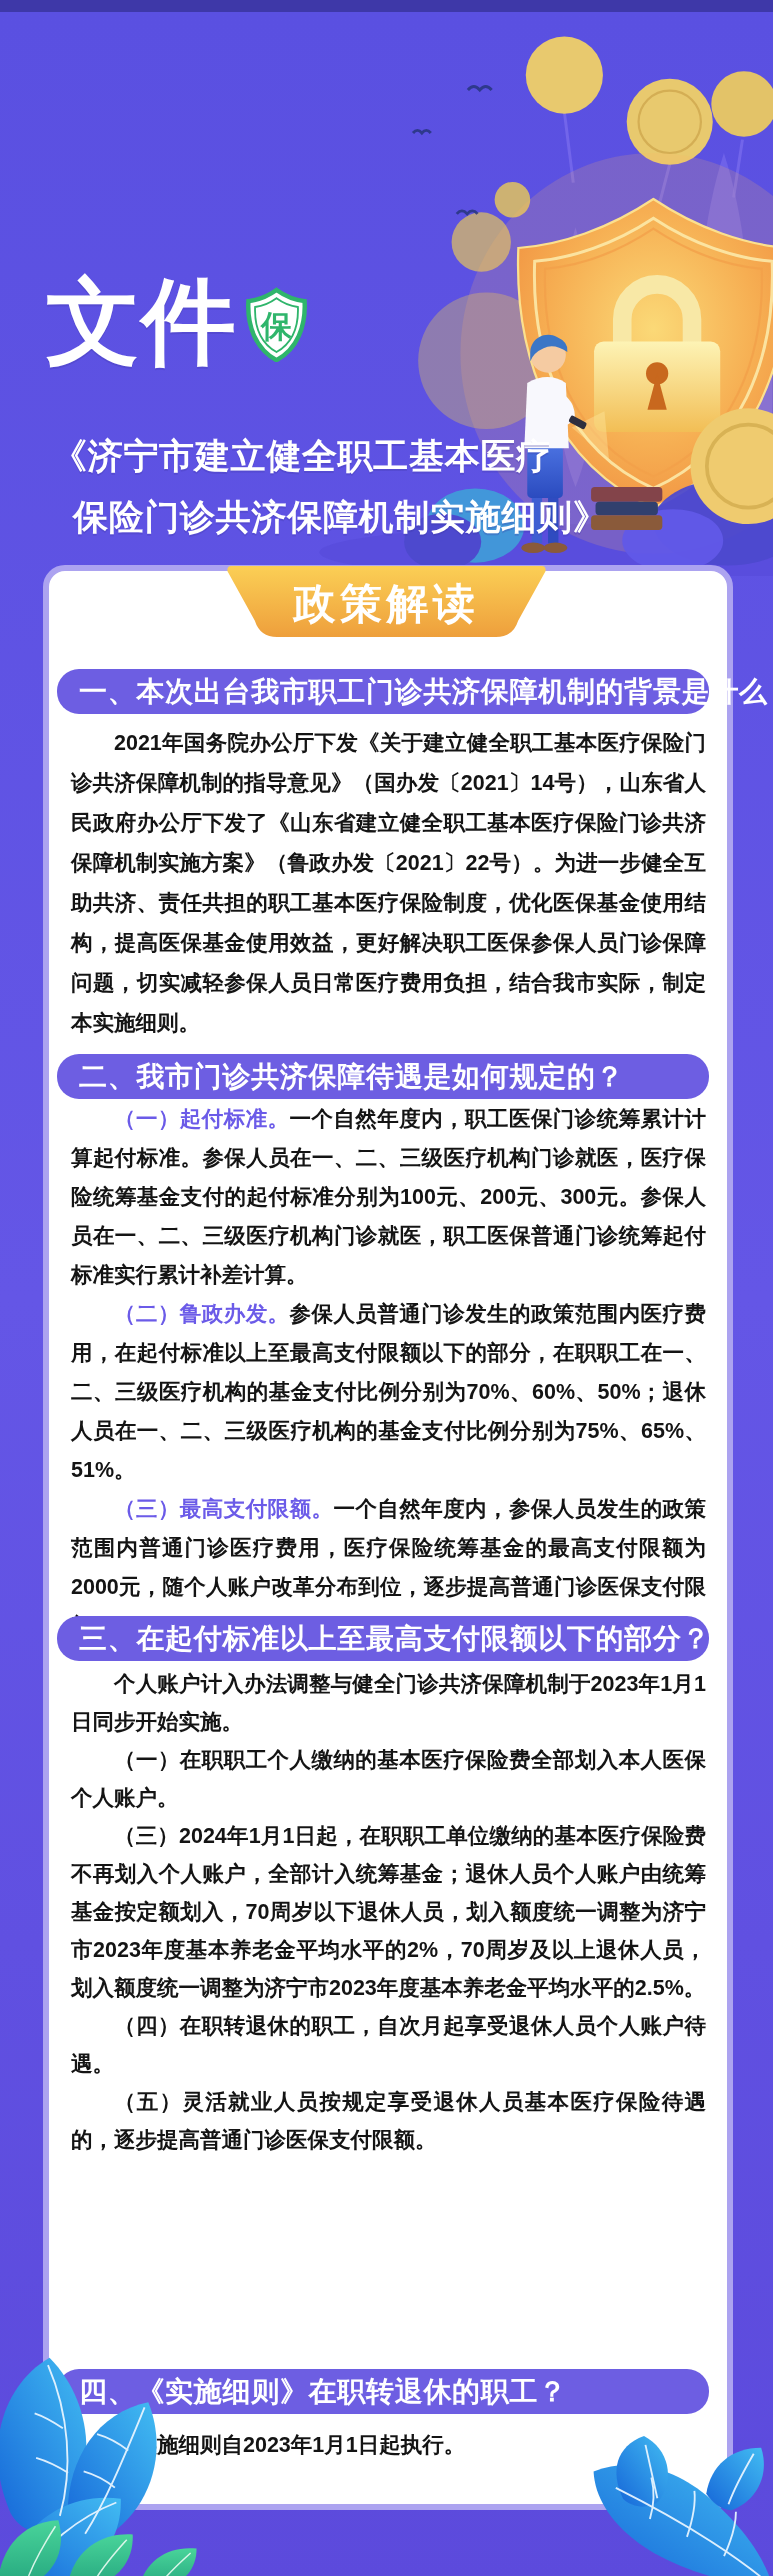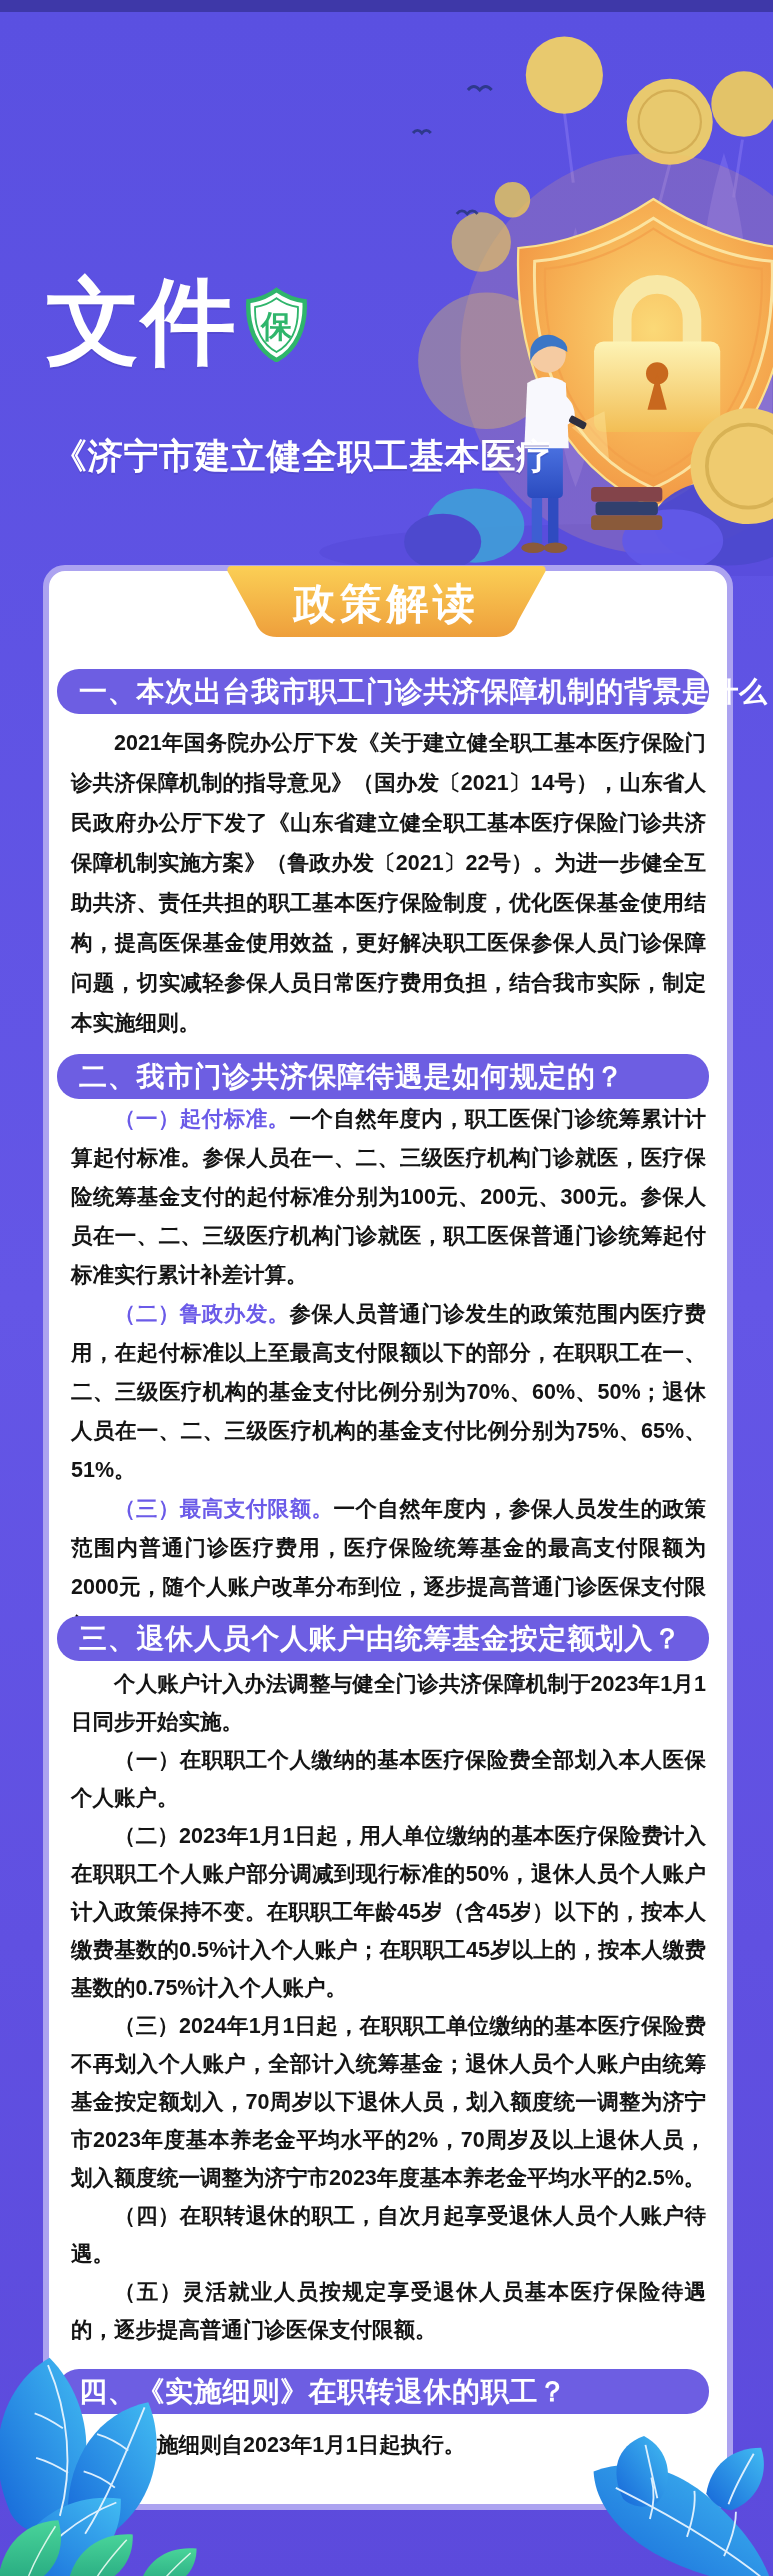--- a/index.html
+++ b/index.html
@@ -159,20 +159,21 @@
     <span class="title-txt">文件</span>
     <svg class="badge" width="65" height="76" viewBox="0 0 88 102">
       <path d="M44,5 C58,15 72,19 82,20 C84,54 72,85 44,100 C16,85 4,54 6,20 C16,19 30,15 44,5 Z" fill="#ffffff" stroke="#2FB56B" stroke-width="6"></path>
       <path d="M44,16 C55,24 66,27 73,28 C74,55 65,77 44,89 C23,77 14,55 15,28 C22,27 33,24 44,16 Z" fill="none" stroke="#2FB56B" stroke-width="2.5"></path>
       <text x="44" y="68" text-anchor="middle">保</text>
     </svg>
   </div>
 
   <div class="subtitle">
     <div>《济宁市建立健全职工基本医疗</div>
+    <div class="sub2">保险门诊共济保障机制实施细则》</div>
   </div>
 
   <div class="card"></div>
 
   <div class="banner">
     <svg width="321" height="71" viewBox="0 0 432 96">
       <defs>
         <linearGradient id="bannerG" x1="0" y1="0" x2="0" y2="1">
           <stop offset="0%" stop-color="#FBCF55"></stop>
           <stop offset="100%" stop-color="#EE9F3C"></stop>
@@ -188,25 +189,24 @@
     <p><span>2021年国务院办公厅下发《关于建立健全职工基本医疗保险门诊共济保障机制的指导意见》（国办发〔2021〕14号），山东省人民政府办公厅下发了《山东省建立健全职工基本医疗保险门诊共济保障机制实施方案》（鲁政办发〔2021〕22号）。为进一步健全互助共济、责任共担的职工基本医疗保险制度，优化医保基金使用结构，提高医保基金使用效益，更好解决职工医保参保人员门诊保障问题，切实减轻参保人员日常医疗费用负担，结合我市实际，制定本实施细则。</span></p>
   </div>
 
   <div class="pill" style="top:1042px">二、我市门诊共济保障待遇是如何规定的？</div>
   <div class="para-block" style="top:1088px;line-height:39px">
     <p><span class="lead">（一）起付标准。</span><span>一个自然年度内，职工医保门诊统筹累计计算起付标准。参保人员在一、二、三级医疗机构门诊就医，医疗保险统筹基金支付的起付标准分别为100元、200元、300元。参保人员在一、二、三级医疗机构门诊就医，职工医保普通门诊统筹起付标准实行累计补差计算。</span></p>
     <p><span class="lead">（二）鲁政办发。</span><span>参保人员普通门诊发生的政策范围内医疗费用，在起付标准以上至最高支付限额以下的部分，在职职工在一、二、三级医疗机构的基金支付比例分别为70%、60%、50%；退休人员在一、二、三级医疗机构的基金支付比例分别为75%、65%、51%。</span></p>
     <p><span class="lead">（三）最高支付限额。</span><span>一个自然年度内，参保人员发生的政策范围内普通门诊医疗费用，医疗保险统筹基金的最高支付限额为2000元，随个人账户改革分布到位，逐步提高普通门诊医保支付限额。</span></p>
   </div>
 
-  <div class="pill" style="top:1604px">三、退休人员个人账户由统筹基金按定额划入？</div>
+  <div class="pill" style="top:1604px">三、在起付标准以上至最高支付限额以下的部分？</div>
   <div class="para-block" style="top:1653px;line-height:38px">
     <p><span>个人账户计入办法调整与健全门诊共济保障机制于2023年1月1日同步开始实施。</span></p>
     <p><span>（一）在职职工个人缴纳的基本医疗保险费全部划入本人医保个人账户。</span></p>
-    <p><span>（二）2023年1月1日起，用人单位缴纳的基本医疗保险费计入在职职工个人账户部分调减到现行标准的50%，退休人员个人账户计入政策保持不变。在职职工年龄45岁（含45岁）以下的，按本人缴费基数的0.5%计入个人账户；在职职工45岁以上的，按本人缴费基数的0.75%计入个人账户。</span></p>
     <p><span>（三）2024年1月1日起，在职职工单位缴纳的基本医疗保险费不再划入个人账户，全部计入统筹基金；退休人员个人账户由统筹基金按定额划入，70周岁以下退休人员，划入额度统一调整为济宁市2023年度基本养老金平均水平的2%，70周岁及以上退休人员，划入额度统一调整为济宁市2023年度基本养老金平均水平的2.5%。</span></p>
     <p><span>（四）在职转退休的职工，自次月起享受退休人员个人账户待遇。</span></p>
     <p><span>（五）灵活就业人员按规定享受退休人员基本医疗保险待遇的，逐步提高普通门诊医保支付限额。</span></p>
   </div>
 
   <div class="pill" style="top:2357px">四、《实施细则》在职转退休的职工？</div>
   <div class="para-block" style="top:2413px;line-height:40px">
     <p><span>本实施细则自2023年1月1日起执行。</span></p>
   </div>
 

